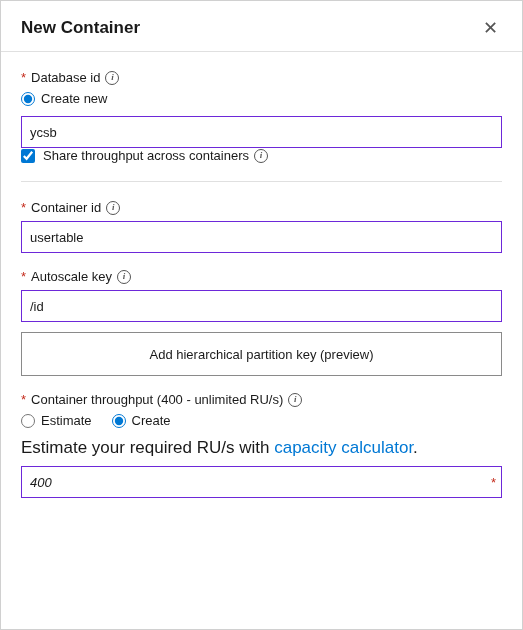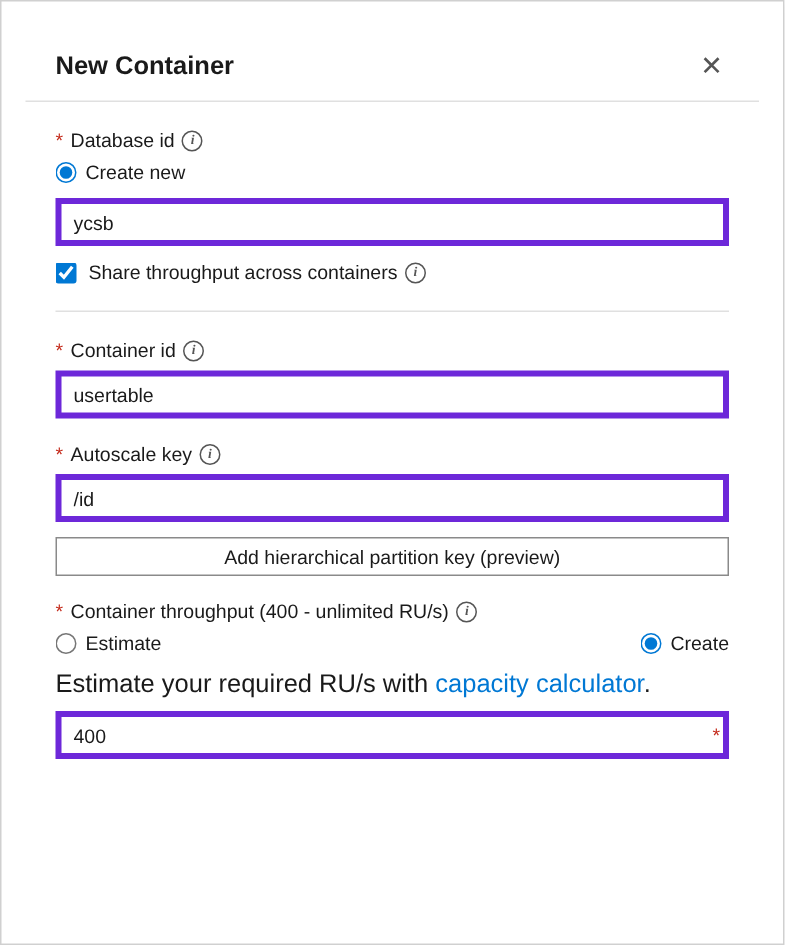--- a/index.html
+++ b/index.html
@@ -16,21 +16,21 @@
       align-items: flex-start;
       min-height: 100vh;
     }
 
     .dialog {
       width: 523px;
       min-height: 630px;
       background: #ffffff;
       border: 1px solid #d0d0d0;
       box-shadow: 2px 2px 8px rgba(0,0,0,0.15);
-      padding: 16px;
+      padding: 0;
       position: relative;
     }
 
     .dialog-header {
       display: flex;
       justify-content: space-between;
       align-items: center;
       padding: 16px 20px 12px 20px;
       border-bottom: 1px solid #e0e0e0;
     }
@@ -88,21 +88,20 @@
       font-family: serif;
       font-weight: bold;
       line-height: 1;
     }
 
     .radio-group {
       display: flex;
       align-items: center;
       gap: 20px;
       margin-bottom: 10px;
-      justify-content: space-between;
     }
 
     .radio-label {
       display: flex;
       align-items: center;
       gap: 6px;
       font-size: 13px;
       color: #1a1a1a;
       cursor: pointer;
     }
@@ -110,32 +109,31 @@
     .radio-label input[type="radio"] {
       accent-color: #0078d4;
       width: 14px;
       height: 14px;
       cursor: pointer;
     }
 
     .text-input {
       width: 100%;
       height: 32px;
-      border: 4px solid #6d28d9;
+      border: 1px solid #6d28d9;
       padding: 0 8px;
       font-size: 13px;
       color: #1a1a1a;
       outline: none;
     }
 
     .checkbox-row {
       display: flex;
       align-items: center;
       gap: 8px;
-      margin-top: 10px;
     }
 
     .checkbox-row input[type="checkbox"] {
       accent-color: #0078d4;
       width: 14px;
       height: 14px;
       cursor: pointer;
     }
 
     .checkbox-label {
@@ -148,21 +146,21 @@
     }
 
     .divider {
       height: 1px;
       background: #e0e0e0;
       margin: 18px 0;
     }
 
     .add-partition-btn {
       width: 100%;
-      height: 26px;
+      height: 44px;
       background: #ffffff;
       border: 1px solid #8a8a8a;
       font-size: 13px;
       color: #1a1a1a;
       cursor: pointer;
       text-align: center;
       margin-top: 10px;
     }
 
     .throughput-section {
@@ -180,20 +178,21 @@
       color: #0078d4;
       text-decoration: none;
     }
 
     .input-with-required {
       position: relative;
     }
 
     .input-with-required .text-input {
       padding-right: 20px;
+      font-style: italic;
     }
 
     .input-required-star {
       position: absolute;
       right: 6px;
       top: 50%;
       transform: translateY(-50%);
       color: #c42b1c;
       font-size: 13px;
     }

